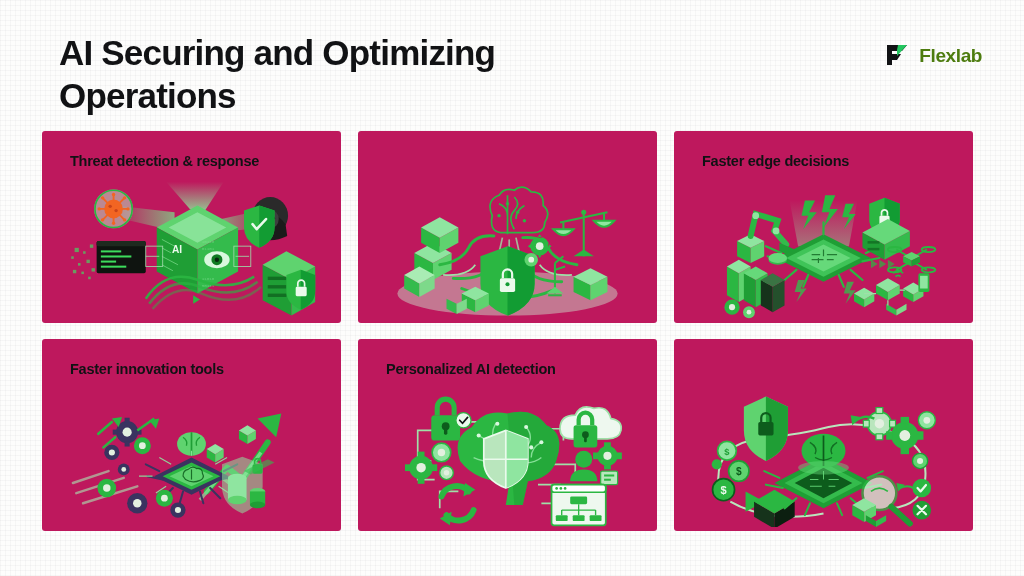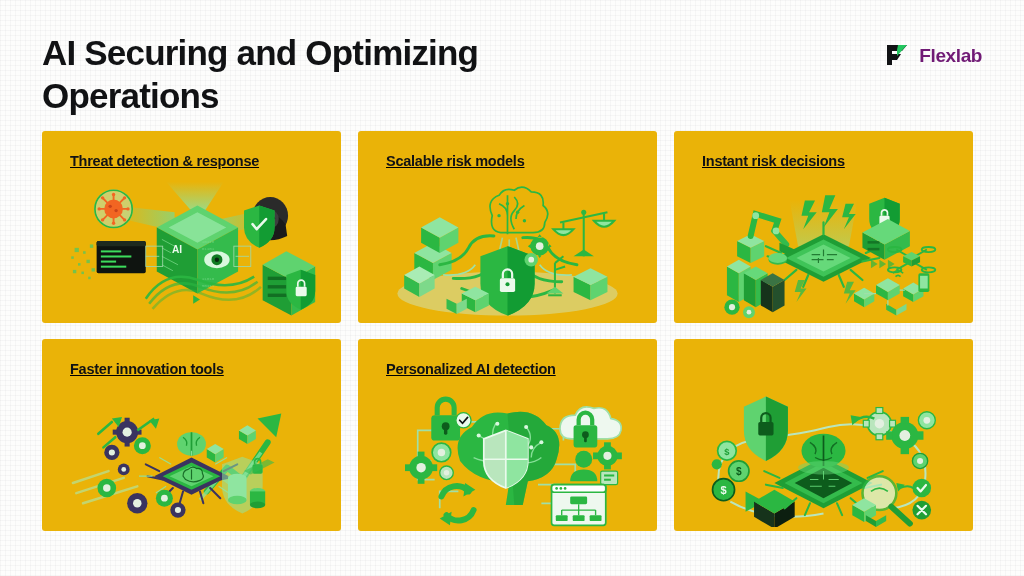--- a/index.html
+++ b/index.html
@@ -29,21 +29,21 @@
 
   #slide {
     position: absolute;
     inset: 0;
     z-index: 1;
   }
 
   
   #header {
     position: absolute;
-    left: 42px;
+    left: 59px;
     top: 32px;
     right: 42px;
     height: 86px;
   }
 
   #page-title {
     font-size: 35px;
     line-height: 1.22;
     font-weight: bold;
     letter-spacing: -0.8px;
@@ -57,44 +57,43 @@
     right: 0;
     top: 10px;
     display: flex;
     align-items: center;
     gap: 9px;
   }
   #brand-name {
     font-size: 19px;
     font-weight: bold;
     letter-spacing: -0.4px;
-    color: #701a75;
+    color: #4d7c0f;
   }
 
   
   #grid {
     position: absolute;
     left: 42px;
     top: 131px;
     width: 931px;
     height: 400px;
     display: grid;
     grid-template-columns: repeat(3, 1fr);
     grid-template-rows: repeat(2, 1fr);
     column-gap: 17px;
     row-gap: 16px;
   }
 
   .card {
-    background: #eab308;
+    background: #be185d;
     border-radius: 3px;
     position: relative;
     overflow: hidden;
     padding: 22px 0 0 28px;
-    text-decoration: underline;
   }
 
   .card-title {
     font-size: 14.5px;
     font-weight: bold;
     letter-spacing: -0.25px;
     color: #111214;
   }
 
   .card-art {
@@ -274,21 +273,20 @@
             <path d="M262 118 l17 -6 17 6 v19 q0 15 -17 22 q-17 -7 -17 -22 Z" fill="#2bb742"></path>
             <path d="M279 112 l17 6 v19 q0 15 -17 22 Z" fill="#129c33"></path>
             <rect x="273" y="132" width="13" height="11" rx="1.5" fill="#eafaec"></rect>
             <path d="M275.5 132 v-4 a4 4 0 0 1 8 0 v4" stroke="#eafaec" stroke-width="2" fill="none"></path>
           </g>
         </svg>
       </div>
     </div>
 
     <div class="card">
-      <div class="card-title">Scalable risk models</div>
       <div class="card-art">
         <svg viewBox="0 0 300 170" aria-hidden="true">
 
           <ellipse cx="150" cy="140" rx="130" ry="26" fill="#cdebd1" opacity=".45"></ellipse>
 
           <g>
             <polygon points="40,92 62,104 62,124 40,112" fill="#2bb742"></polygon>
             <polygon points="62,104 84,92 84,112 62,124" fill="#5fd36f"></polygon>
             <polygon points="40,92 62,80 84,92 62,104" fill="#8fe5a0"></polygon>
             <polygon points="48,62 70,74 70,92 48,80" fill="#2bb742"></polygon>
@@ -377,21 +375,21 @@
           </g>
           <g>
             <polygon points="78,146 90,152 90,164 78,158" fill="#34bb4c"></polygon>
             <polygon points="90,152 102,146 102,158 90,164" fill="#7dd98a"></polygon>
           </g>
         </svg>
       </div>
     </div>
 
     <div class="card">
-      <div class="card-title">Instant risk decisions</div>
+      <div class="card-title">Faster edge decisions</div>
       <div class="card-art">
         <svg viewBox="0 0 300 170" aria-hidden="true">
           <defs>
             <linearGradient id="glow3" x1="0" y1="1" x2="0" y2="0">
               <stop offset="0" stop-color="#8fe5a0" stop-opacity=".8"></stop>
               <stop offset="1" stop-color="#8fe5a0" stop-opacity="0"></stop>
             </linearGradient>
           </defs>
 
           <polygon points="120,84 110,30 190,30 180,84" fill="url(#glow3)" opacity=".55"></polygon>

